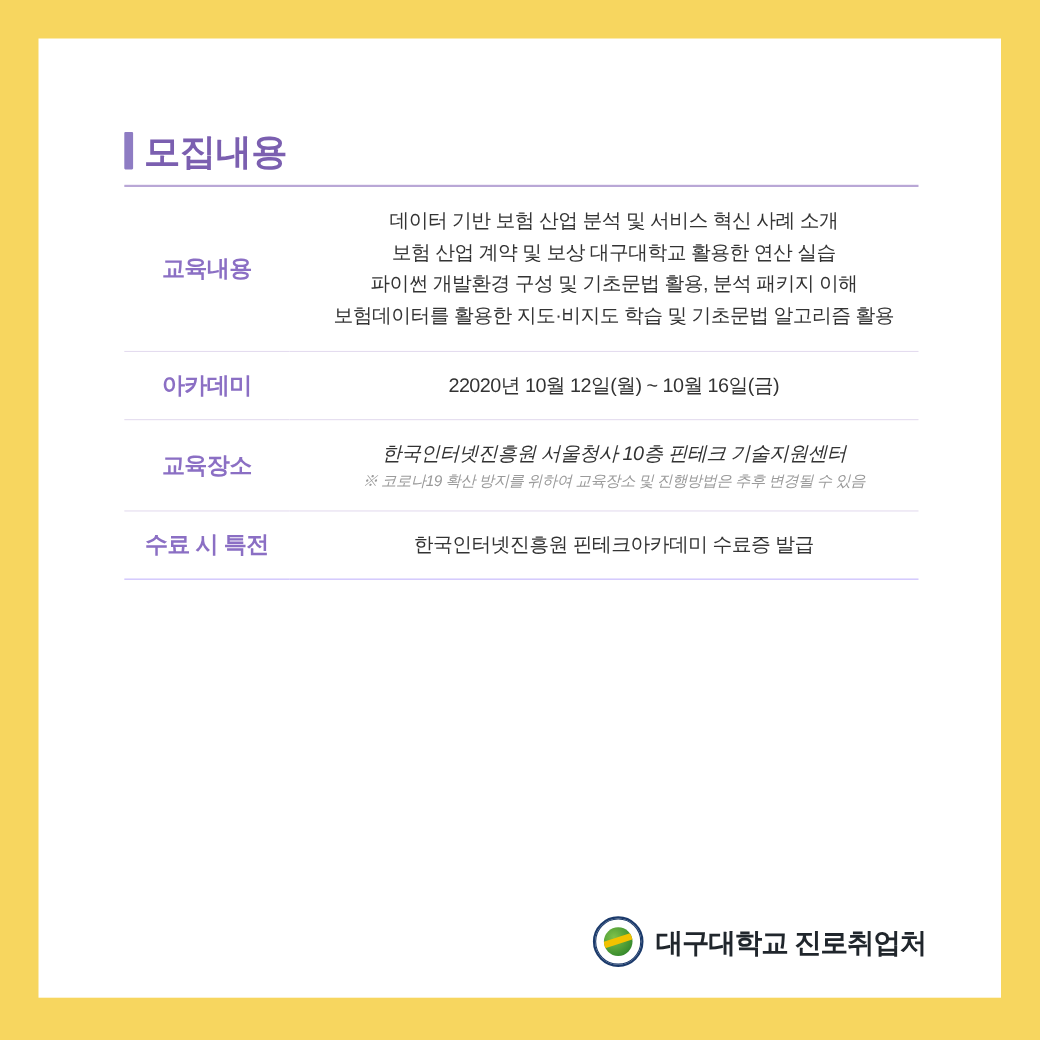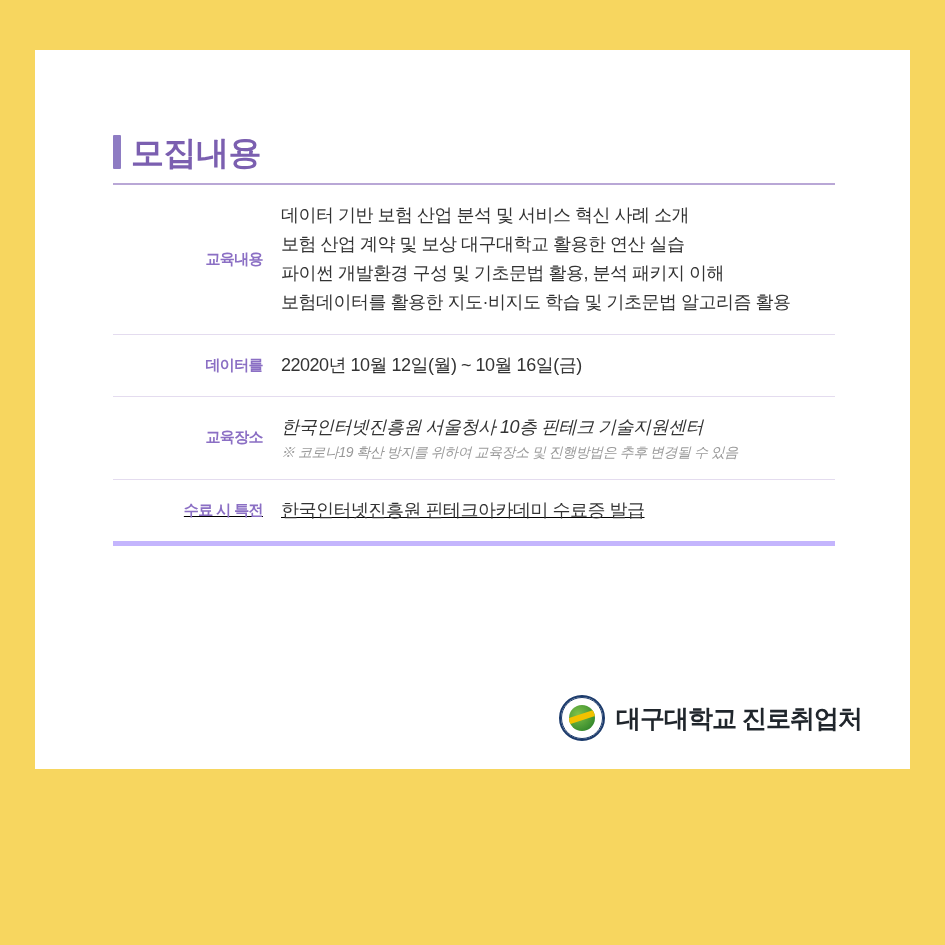--- a/index.html
+++ b/index.html
@@ -9,23 +9,23 @@
   body {
     width: 945px;
     height: 945px;
     background: #f7d65f;
     font-family: "Liberation Sans", sans-serif;
     overflow: hidden;
   }
   .card {
     position: absolute;
     left: 35px;
-    top: 50px;
+    top: 35px;
     width: 875px;
-    height: 719px;
+    height: 872px;
     background: #ffffff;
     box-sizing: border-box;
   }
   .inner {
     position: absolute;
     left: 78px;
     top: 45px;
     width: 725px;
   }
   
@@ -59,40 +59,40 @@
   
   table.info {
     border-collapse: collapse;
     width: 722px;
     table-layout: fixed;
   }
   table.info tr {
     border-bottom: 1px solid #e4dcef;
   }
   table.info tr:last-child {
-    border-bottom: 5px solid #c4b5fd;
-    text-decoration: underline;
+    border-bottom: 1px solid #c4b5fd;
   }
   table.info th {
     width: 150px;
-    text-align: right;
+    text-align: center;
     vertical-align: middle;
-    font-size: 15px;
+    font-size: 21px;
     font-weight: bold;
     color: #8b6fc4;
     letter-spacing: -0.6px;
     padding: 16px 0;
   }
   table.info td {
     vertical-align: middle;
     padding: 16px 0 16px 18px;
     font-size: 18px;
     color: #333333;
     letter-spacing: -0.5px;
     line-height: 1.62;
+    text-align: center;
   }
   td .line {
     display: block;
     white-space: nowrap;
   }
   td .note {
     display: block;
     font-size: 14px;
     color: #9a9a9a;
     letter-spacing: -0.5px;
@@ -107,21 +107,21 @@
 
   
   .footer {
     position: absolute;
     left: 0;
     right: 0;
     bottom: 28px;
     display: flex;
     align-items: center;
     justify-content: flex-end;
-    padding-right: 48px;
+    padding-right: 68px;
   }
   .logo-mark {
     width: 46px;
     height: 46px;
     border-radius: 50%;
     background: #ffffff;
     border: 2px solid #1b3a6b;
     position: relative;
     margin-right: 11px;
     display: flex;
@@ -179,21 +179,21 @@
           <th>교육내용</th>
           <td>
             <span class="line">데이터 기반 보험 산업 분석 및 서비스 혁신 사례 소개</span>
             <span class="line">보험 산업 계약 및 보상 대구대학교 활용한 연산 실습</span>
             <span class="line">파이썬 개발환경 구성 및 기초문법 활용, 분석 패키지 이해</span>
             <span class="line">보험데이터를 활용한 지도·비지도 학습 및 기초문법 알고리즘 활용</span>
           </td>
         </tr>
 
         <tr>
-          <th>데이터를</th>
+          <th>아카데미</th>
           <td>
             <span class="line">22020년 10월 12일(월) ~ 10월 16일(금)</span>
           </td>
         </tr>
 
 
 
         <tr class="row-place">
           <th>교육장소</th>
           <td>

